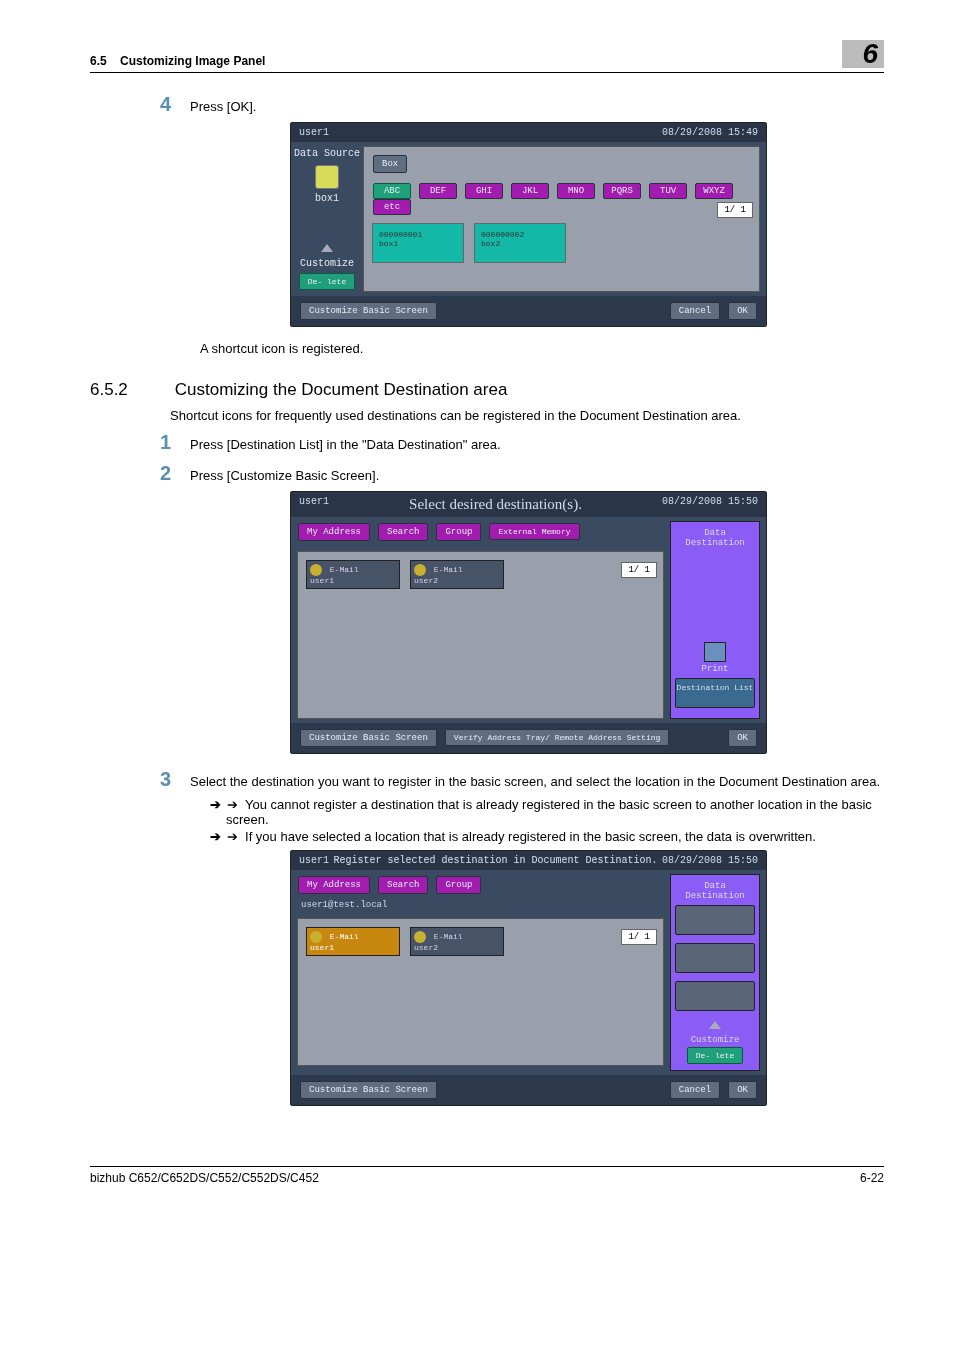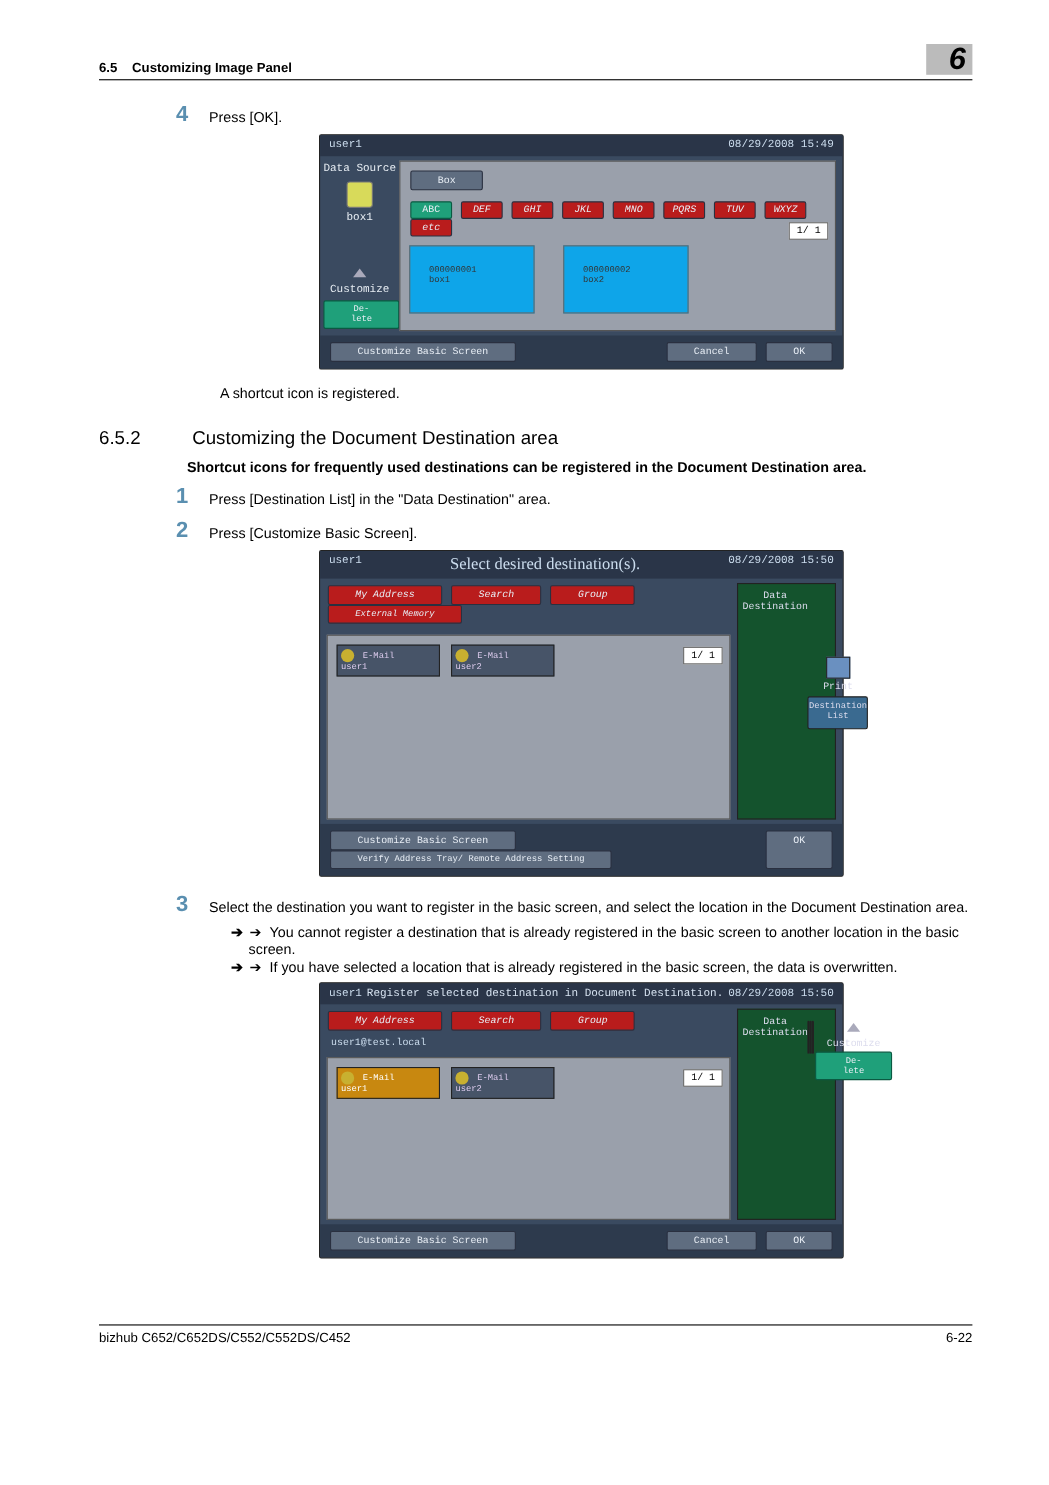--- a/index.html
+++ b/index.html
@@ -71,42 +71,42 @@
     flex:1;
     background: #9aa0ab;
     margin: 4px 6px 4px 0;
     border: 1px solid #555;
     padding: 8px;
     min-height:120px;
     position:relative;
   }
   .btn {
     display:inline-block;
-    padding: 3px 24px;
+    padding: 3px 8px;
     background: #5f6d80;
     border: 1px solid #2a3040;
     color: #e8eef5;
     font-size: 9px;
     margin: 0 1px;
     border-radius:2px;
     text-align:center;
   }
   .btn.teal { background: #1fa07a; border-color:#0a5a42;}
-  .btn.dark { background:#b91c1c;font-style:italic;}
+  .btn.dark { background:#a21caf;}
   .tabrow .btn { min-width:28px; padding:2px 4px;}
   .box-item {
     display:inline-block;
     width: 78px;
     height: 26px;
-    background:#0ea5e9;
+    background:#14b8a6;
     color:#333;
     border:1px solid #666;
     font-size:8px;
-    padding:17px;
-    margin-right:20px;
+    padding:6px;
+    margin-right:4px;
   }
   .pager {
     position:absolute;
     right:6px;
     top:55px;
     background:#fff;
     color:#000;
     padding:2px 6px;
     font-size:9px;
     border:1px solid #666;
@@ -121,39 +121,39 @@
   .left-ico { width:22px;height:22px;background:#d8da5a;border:1px solid #777;margin:4px auto;border-radius:3px;}
   .tri { width:0;height:0;border-left:6px solid transparent;border-right:6px solid transparent;border-bottom:8px solid #aab;margin:6px auto;}
   .body-text { margin-left: 110px; font-size:13px; margin-top:10px;margin-bottom:24px;}
   h2.section {
     font-size: 17px;
     font-weight: normal;
     margin: 24px 0 8px 0;
     color:#000;
   }
   h2.section .num { display:inline-block; width:80px;}
-  .para { margin-left: 80px; font-size:13px; font-weight:bold;}
+  .para { margin-left: 80px; font-size:13px; }
   .bullets { margin-left: 120px; font-size:13px;}
   .bullets .arrow::before {
     content:"➔";
     margin-right:6px;
     font-weight:bold;
   }
   .bullets div { margin:2px 0; padding-left:16px; text-indent:-16px;}
   .panel2 .panel-main { min-height:150px;}
   .rightcol {
     width:80px;
-    background:#14532d;
+    background:#8b5cf6;
     margin:4px 6px 4px 0;
     border:1px solid #222;
     text-align:center;
     color:#dde;
     font-size:9px;
     display:flex;
-    flex-direction:row;
+    flex-direction:column;
     justify-content:space-between;
     padding:6px 4px;
   }
   .rightcol .slot {
     height:28px;
     background:#596678;
     border:1px solid #222;
     margin:4px 0;
     border-radius:2px;
   }

